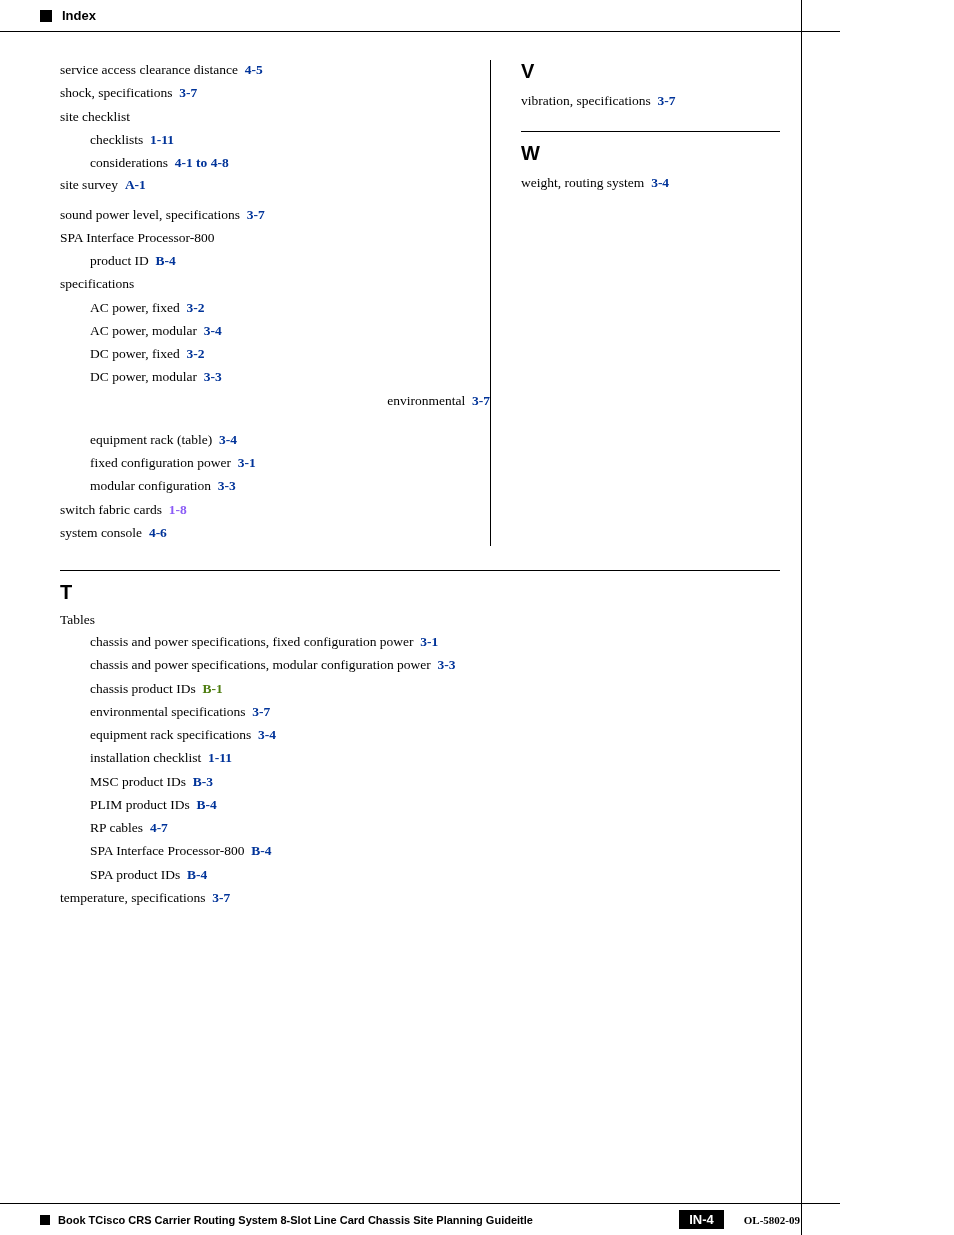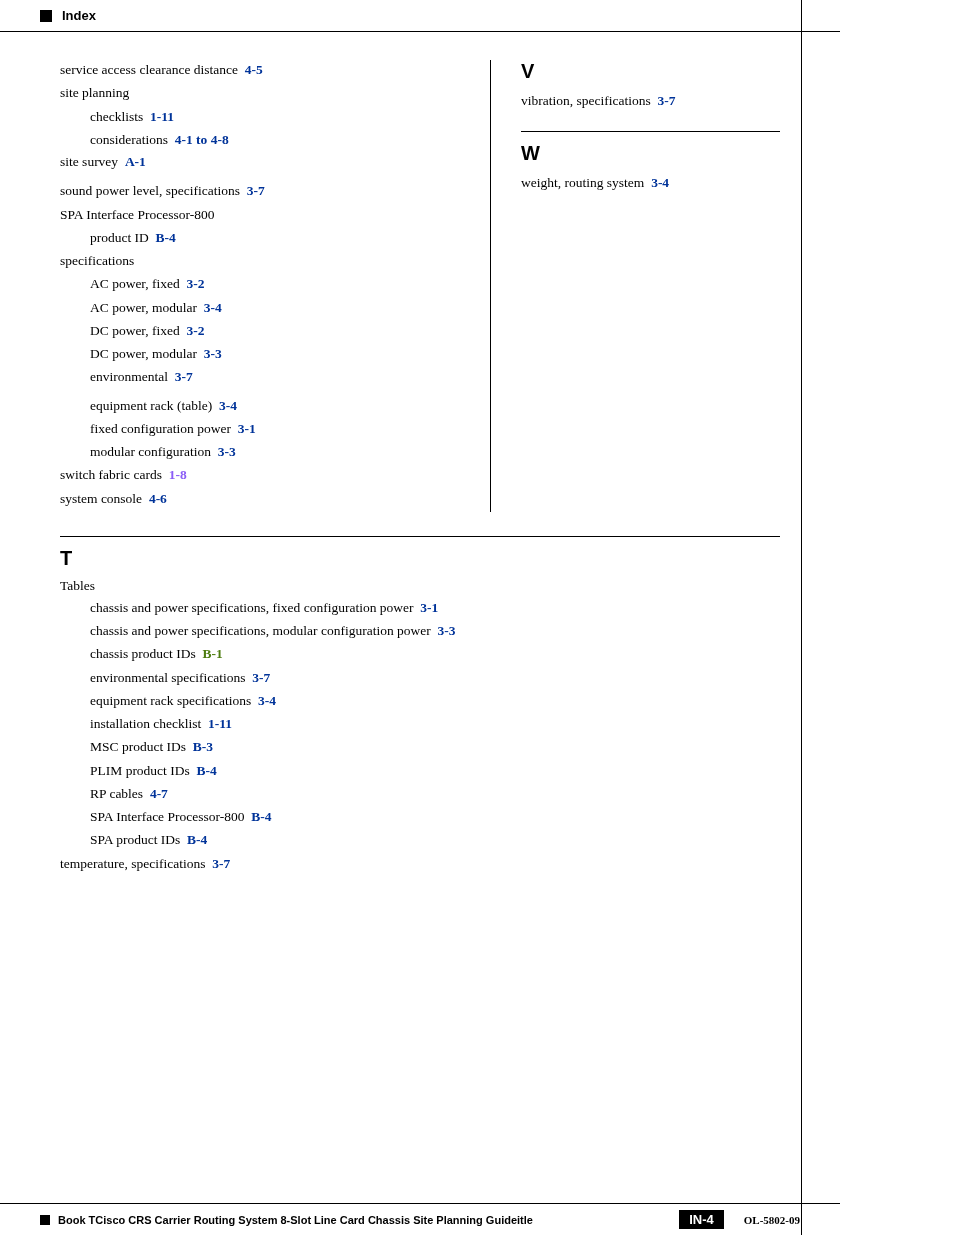--- a/index.html
+++ b/index.html
@@ -116,33 +116,34 @@
     <div class="top-header-square"></div>
     <span class="top-header-title">Index</span>
   </div>
 
   <div style="display:flex; padding: 28px 60px 0 60px; gap: 0;">
 
     <div style="flex: 0 0 430px; min-width:0;">
 
       <div id="left-entries">
           <div style="margin-bottom: 3px; font-size: 13.5px; line-height: 1.5;">service access clearance distance&nbsp;&nbsp;<a class="link" style="color:#003399;font-weight:bold;text-decoration:none;">4-5</a></div>
-          <div style="margin-bottom: 3px; font-size: 13.5px; line-height: 1.5;">site planning</div>
+          <div style="margin-bottom: 3px; font-size: 13.5px; line-height: 1.5;">shock, specifications&nbsp;&nbsp;<a class="link" style="color:#003399;font-weight:bold;text-decoration:none;">3-7</a></div>
+          <div style="margin-bottom: 3px; font-size: 13.5px; line-height: 1.5;">site checklist</div>
           <div style="margin-bottom: 3px; font-size: 13.5px; line-height: 1.5; padding-left: 30px;">checklists&nbsp;&nbsp;<a class="link" style="color:#003399;font-weight:bold;text-decoration:none;">1-11</a></div>
           <div style="margin-bottom: 2px; font-size: 13.5px; line-height: 1.5; padding-left: 30px;">considerations&nbsp;&nbsp;<a class="link" style="color:#003399;font-weight:bold;text-decoration:none;">4-1 to 4-8</a></div>
           <div style="margin-bottom: 9px; font-size: 13.5px; line-height: 1.5;">site survey&nbsp;&nbsp;<a class="link" style="color:#003399;font-weight:bold;text-decoration:none;">A-1</a></div>
           <div style="margin-bottom: 3px; font-size: 13.5px; line-height: 1.5;">sound power level, specifications&nbsp;&nbsp;<a class="link" style="color:#003399;font-weight:bold;text-decoration:none;">3-7</a></div>
           <div style="margin-bottom: 3px; font-size: 13.5px; line-height: 1.5;">SPA Interface Processor-800</div>
           <div style="margin-bottom: 3px; font-size: 13.5px; line-height: 1.5; padding-left: 30px;">product ID&nbsp;&nbsp;<a class="link" style="color:#003399;font-weight:bold;text-decoration:none;">B-4</a></div>
           <div style="margin-bottom: 3px; font-size: 13.5px; line-height: 1.5;">specifications</div>
           <div style="margin-bottom: 3px; font-size: 13.5px; line-height: 1.5; padding-left: 30px;">AC power, fixed&nbsp;&nbsp;<a class="link" style="color:#003399;font-weight:bold;text-decoration:none;">3-2</a></div>
           <div style="margin-bottom: 3px; font-size: 13.5px; line-height: 1.5; padding-left: 30px;">AC power, modular&nbsp;&nbsp;<a class="link" style="color:#003399;font-weight:bold;text-decoration:none;">3-4</a></div>
           <div style="margin-bottom: 3px; font-size: 13.5px; line-height: 1.5; padding-left: 30px;">DC power, fixed&nbsp;&nbsp;<a class="link" style="color:#003399;font-weight:bold;text-decoration:none;">3-2</a></div>
           <div style="margin-bottom: 3px; font-size: 13.5px; line-height: 1.5; padding-left: 30px;">DC power, modular&nbsp;&nbsp;<a class="link" style="color:#003399;font-weight:bold;text-decoration:none;">3-3</a></div>
-          <div style="margin-bottom: 8px; font-size: 13.5px; line-height: 1.5; padding-left: 30px;">environmental&nbsp;&nbsp;<a class="link" style="color:#003399;font-weight:bold;text-decoration:none;">3-7</a></div>
+          <div style="margin-bottom: 19px; font-size: 13.5px; line-height: 1.5; padding-left: 30px; text-align: right;">environmental&nbsp;&nbsp;<a class="link" style="color:#003399;font-weight:bold;text-decoration:none;">3-7</a></div>
           <div style="margin-bottom: 3px; font-size: 13.5px; line-height: 1.5; padding-left: 30px;">equipment rack (table)&nbsp;&nbsp;<a class="link" style="color:#003399;font-weight:bold;text-decoration:none;">3-4</a></div>
           <div style="margin-bottom: 3px; font-size: 13.5px; line-height: 1.5; padding-left: 30px;">fixed configuration power&nbsp;&nbsp;<a class="link" style="color:#003399;font-weight:bold;text-decoration:none;">3-1</a></div>
           <div style="margin-bottom: 3px; font-size: 13.5px; line-height: 1.5; padding-left: 30px;">modular configuration&nbsp;&nbsp;<a class="link" style="color:#003399;font-weight:bold;text-decoration:none;">3-3</a></div>
           <div style="margin-bottom: 3px; font-size: 13.5px; line-height: 1.5;">switch fabric cards&nbsp;&nbsp;<a class="link" style="color:#8b5cf6;font-weight:bold;text-decoration:none;">1-8</a></div>
           <div style="margin-bottom: 3px; font-size: 13.5px; line-height: 1.5;">system console&nbsp;&nbsp;<a class="link" style="color:#003399;font-weight:bold;text-decoration:none;">4-6</a></div>
         </div>
     </div>
 
     <div style="flex:1; min-width:0; padding-left: 30px; border-left: 1px solid #000;">
       <div id="right-sections">

